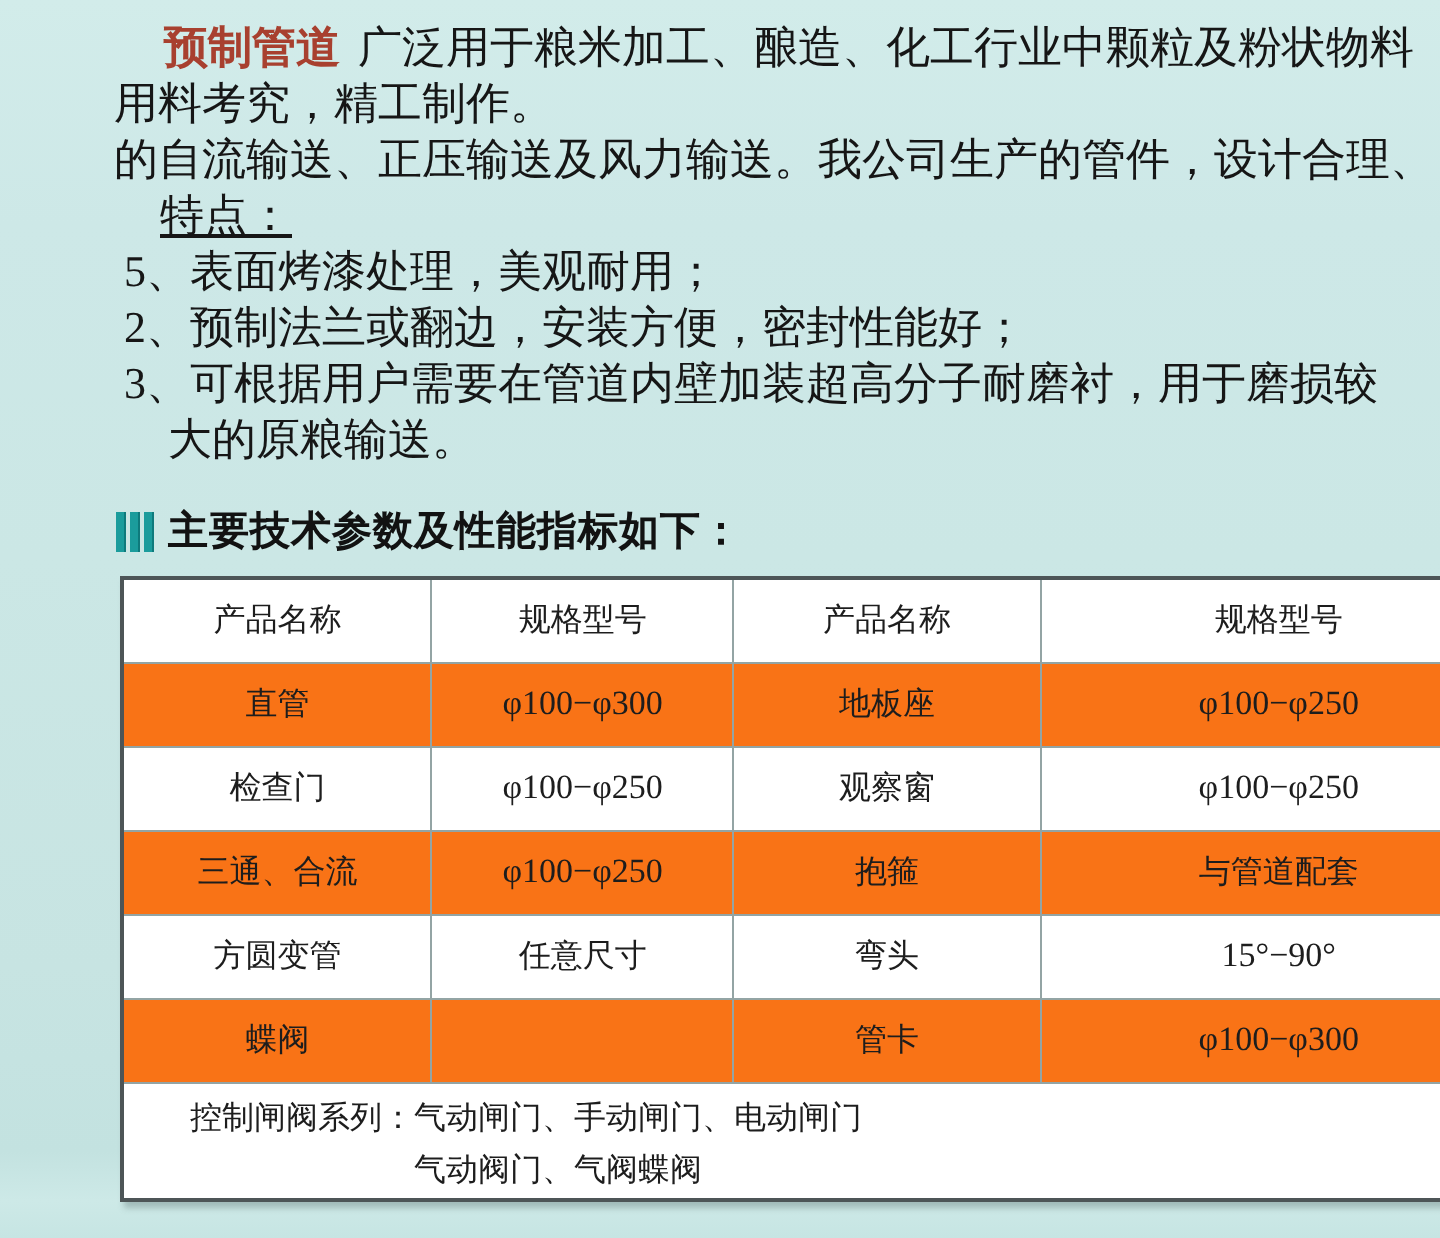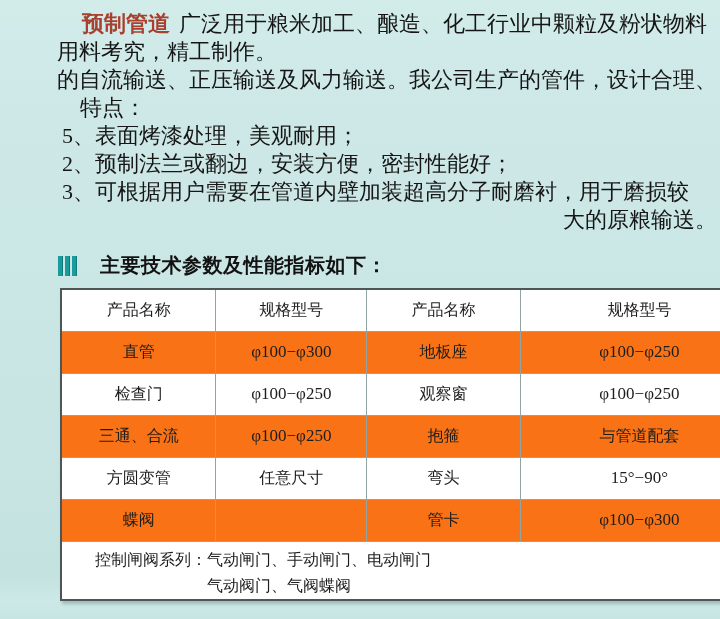--- a/index.html
+++ b/index.html
@@ -25,23 +25,23 @@
     line-height: 28px;
     white-space: nowrap;
   }
   .text-block .line { height: 28px; }
   .indent1 { text-indent: 25px; }
   .intro-title {
     color: #a8402f;
     font-weight: bold;
     margin-right: 9px;
   }
-  .feat-label { margin-left: 23px; }
+  .feat-label { margin-left: 23px; text-decoration: underline; }
   .feat-item  { margin-left: 5px; }
-  .feat-cont  { margin-left: 27px; text-align: right; }
+  .feat-cont  { margin-left: 27px; }
 
   
   .section-heading {
     position: absolute;
     left: 58px;
     top: 252px;
     display: flex;
     align-items: center;
     font-family: "Liberation Sans", "DejaVu Sans", sans-serif;
   }
@@ -52,21 +52,20 @@
     height: 20px;
     margin-right: 2px;
     background: #1b9c9c;
     border-right: 1px solid #0e7a7c;
   }
   .heading-text {
     font-size: 20px;
     font-weight: bold;
     color: #121212;
     letter-spacing: 0.5px;
-    margin-left: 16px;
   }
 
   
   .spec-table {
     position: absolute;
     left: 60px;
     top: 288px;
     width: 700px;
     border-collapse: collapse;
     table-layout: fixed;

